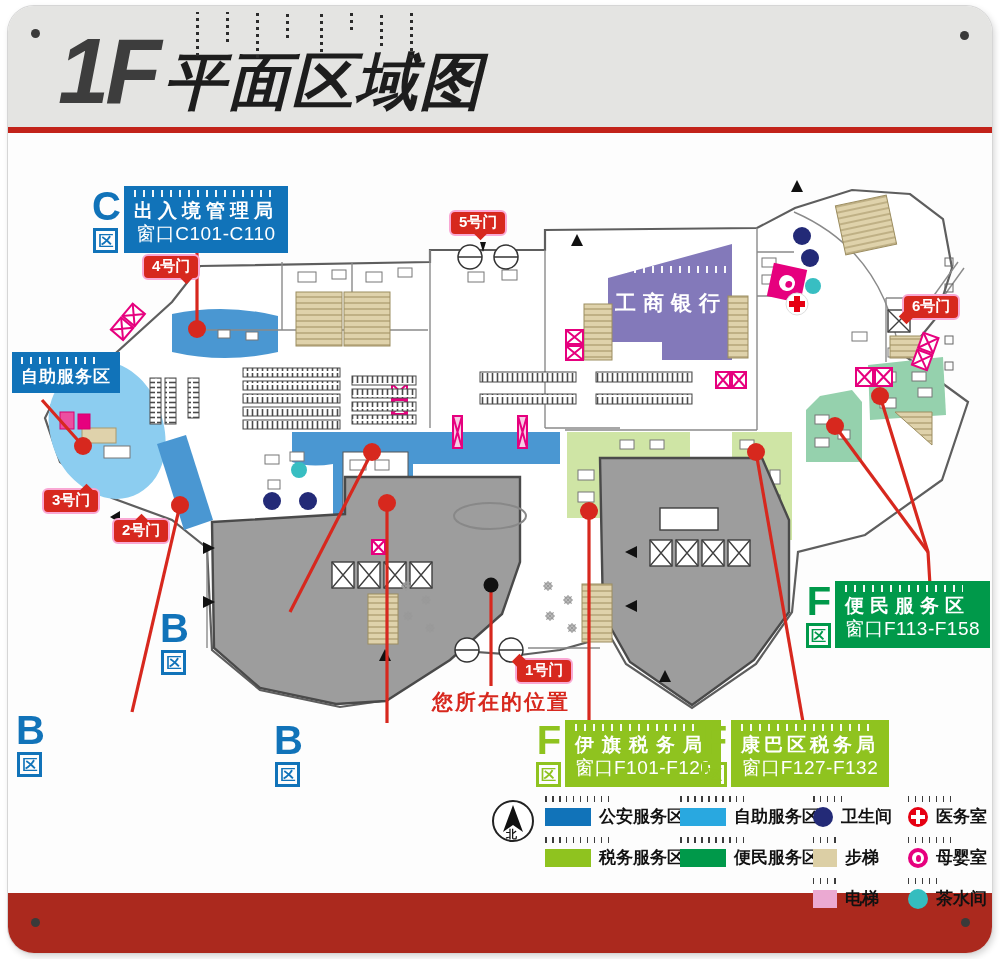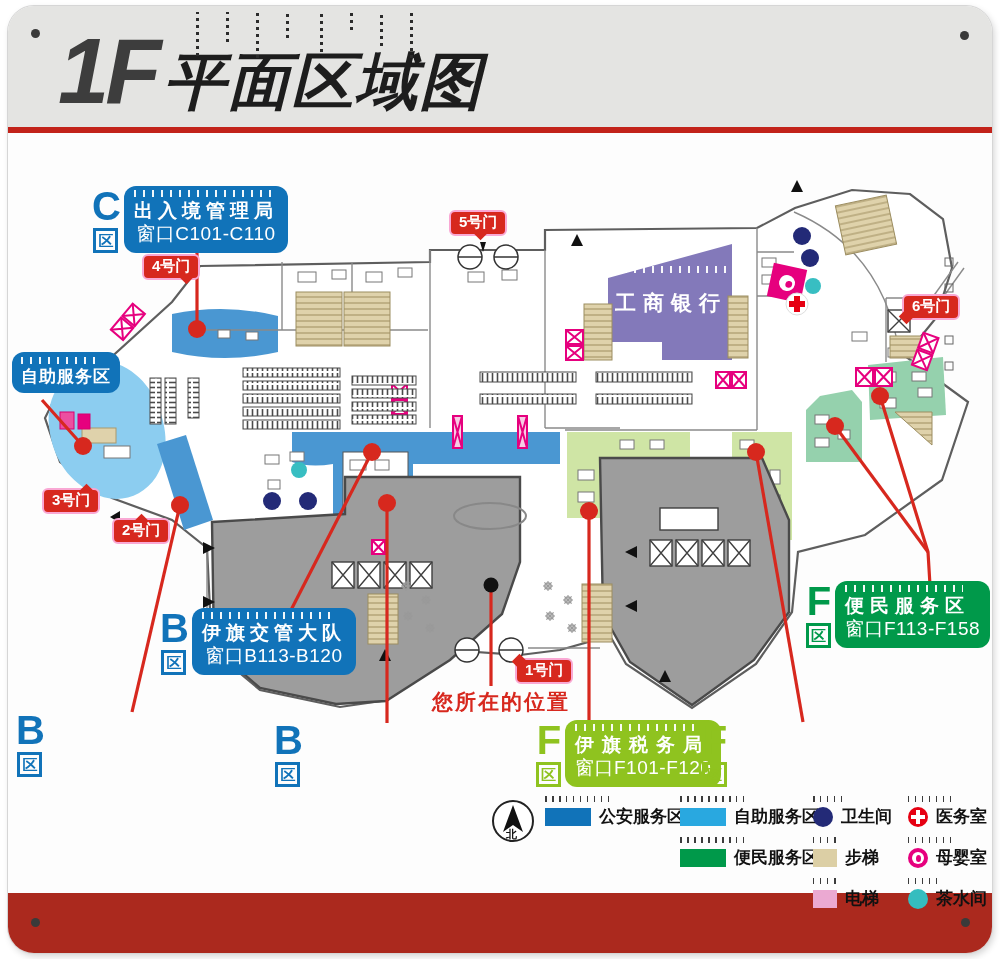--- a/index.html
+++ b/index.html
@@ -23,21 +23,21 @@
   .mn{height:7px;background:repeating-linear-gradient(90deg,rgba(255,255,255,.95) 0 2px,transparent 2px 9px);
       margin-bottom:2px;}
   .mn-dark{height:6px;background:repeating-linear-gradient(90deg,#3c3c3c 0 1.5px,transparent 1.5px 7px);
       margin-bottom:3px;}
 
   .zone-label{position:absolute;display:flex;gap:4px;z-index:30;}
   .zl-letter{display:flex;flex-direction:column;align-items:center;justify-content:flex-end;line-height:1;}
   .zl-letter .big{font-size:40px;font-weight:bold;letter-spacing:-1px;}
   .zl-letter .qubox{width:19px;height:19px;border:3px solid currentColor;display:flex;
        align-items:center;justify-content:center;font-size:15px;font-weight:bold;margin-top:2px;}
-  .zl-box{border-radius:12px;padding:4px 10px 5px;color:#fff;}
+  .zl-box{border-radius:0;padding:4px 10px 5px;color:#fff;}
   .zl-name{font-size:19px;font-weight:bold;white-space:nowrap;letter-spacing:5px;line-height:1.25;}
   .zl-win{font-size:19px;font-weight:normal;white-space:nowrap;letter-spacing:.5px;line-height:1.2;text-align:center;}
   .c-blue{color:#1173b9}.bg-blue{background:#1173b9}
   .c-dgreen{color:#00994a}.bg-dgreen{background:#00994a}
   .c-lgreen{color:#8fc31f}.bg-lgreen{background:#8fc31f}
 
   .door{position:absolute;background:#d7281e;border:2px solid #f9a8d4;border-radius:6px;
         color:#fff;font-size:15px;font-weight:bold;padding:1px 8px 2px;z-index:30;white-space:nowrap;}
   .tail{position:absolute;width:11px;height:11px;background:#d7281e;transform:rotate(45deg);z-index:-1;}
 
@@ -417,25 +417,20 @@
     <div class="mn" style="width:80px"></div>
     <div class="zl-name">自助服务区</div>
   </div>
 </div>
 
 <div class="zone-label" style="left:160px;top:608px">
   <div class="zl-letter c-blue">
       <span class="big">B</span>
       <span class="qubox">区</span>
     </div>
-  <div class="zl-box bg-blue">
-    <div class="mn" style="width:130px"></div>
-    <div class="zl-name">伊旗交管大队</div>
-    <div class="zl-win">窗口B113-B120</div>
-  </div>
 </div>
 
 <div class="zone-label" style="left:16px;top:710px">
   <div class="zl-letter c-blue">
       <span class="big">B</span>
       <span class="qubox">区</span>
     </div>
 </div>
 
 <div class="zone-label" style="left:274px;top:720px">
@@ -467,20 +462,25 @@
     <div class="zl-name" style="letter-spacing:8px">伊旗税务局</div>
     <div class="zl-win">窗口F101-F120</div>
   </div>
 </div>
 
 <div class="zone-label" style="left:702px;top:720px">
   <div class="zl-letter c-lgreen">
       <span class="big">F</span>
       <span class="qubox">区</span>
     </div>
+  <div class="zl-box bg-lgreen">
+    <div class="mn" style="width:130px"></div>
+    <div class="zl-name" style="letter-spacing:4px">康巴区税务局</div>
+    <div class="zl-win">窗口F127-F132</div>
+  </div>
 </div>
 
 <div class="banklab" style="left:608px;top:266px;width:126px">
   <div class="mn" style="width:110px;margin:0 auto"></div>
   <div class="bn">工商银行</div>
 </div>
 
 <div class="door" style="left:515px;top:658px">
   <span>1号门</span><span class="tail" style="top:-4px;left:-3px"></span></div>
 <div class="door" style="left:112px;top:518px">
@@ -498,20 +498,27 @@
 
 <div class="legend">
   <div class="lg-col" style="left:75px">
     <div class="lg-wrap">
         <div class="mn-dark"></div>
       <div class="lg-item">
         <span class="lg-swatch" style="background:#1173b9"></span>
         <span class="lg-txt">公安服务区</span>
         </div>
       </div>
+    <div class="lg-wrap" style="margin-top:8px">
+        <div class="mn-dark"></div>
+      <div class="lg-item">
+        <span class="lg-swatch" style="background:#8fc31f"></span>
+        <span class="lg-txt">税务服务区</span>
+        </div>
+      </div>
   </div>
   <div class="lg-col" style="left:210px">
     <div class="lg-wrap">
         <div class="mn-dark"></div>
       <div class="lg-item">
         <span class="lg-swatch" style="background:#29a8e0"></span>
         <span class="lg-txt">自助服务区</span>
         </div>
       </div>
     <div class="lg-wrap" style="margin-top:8px">

